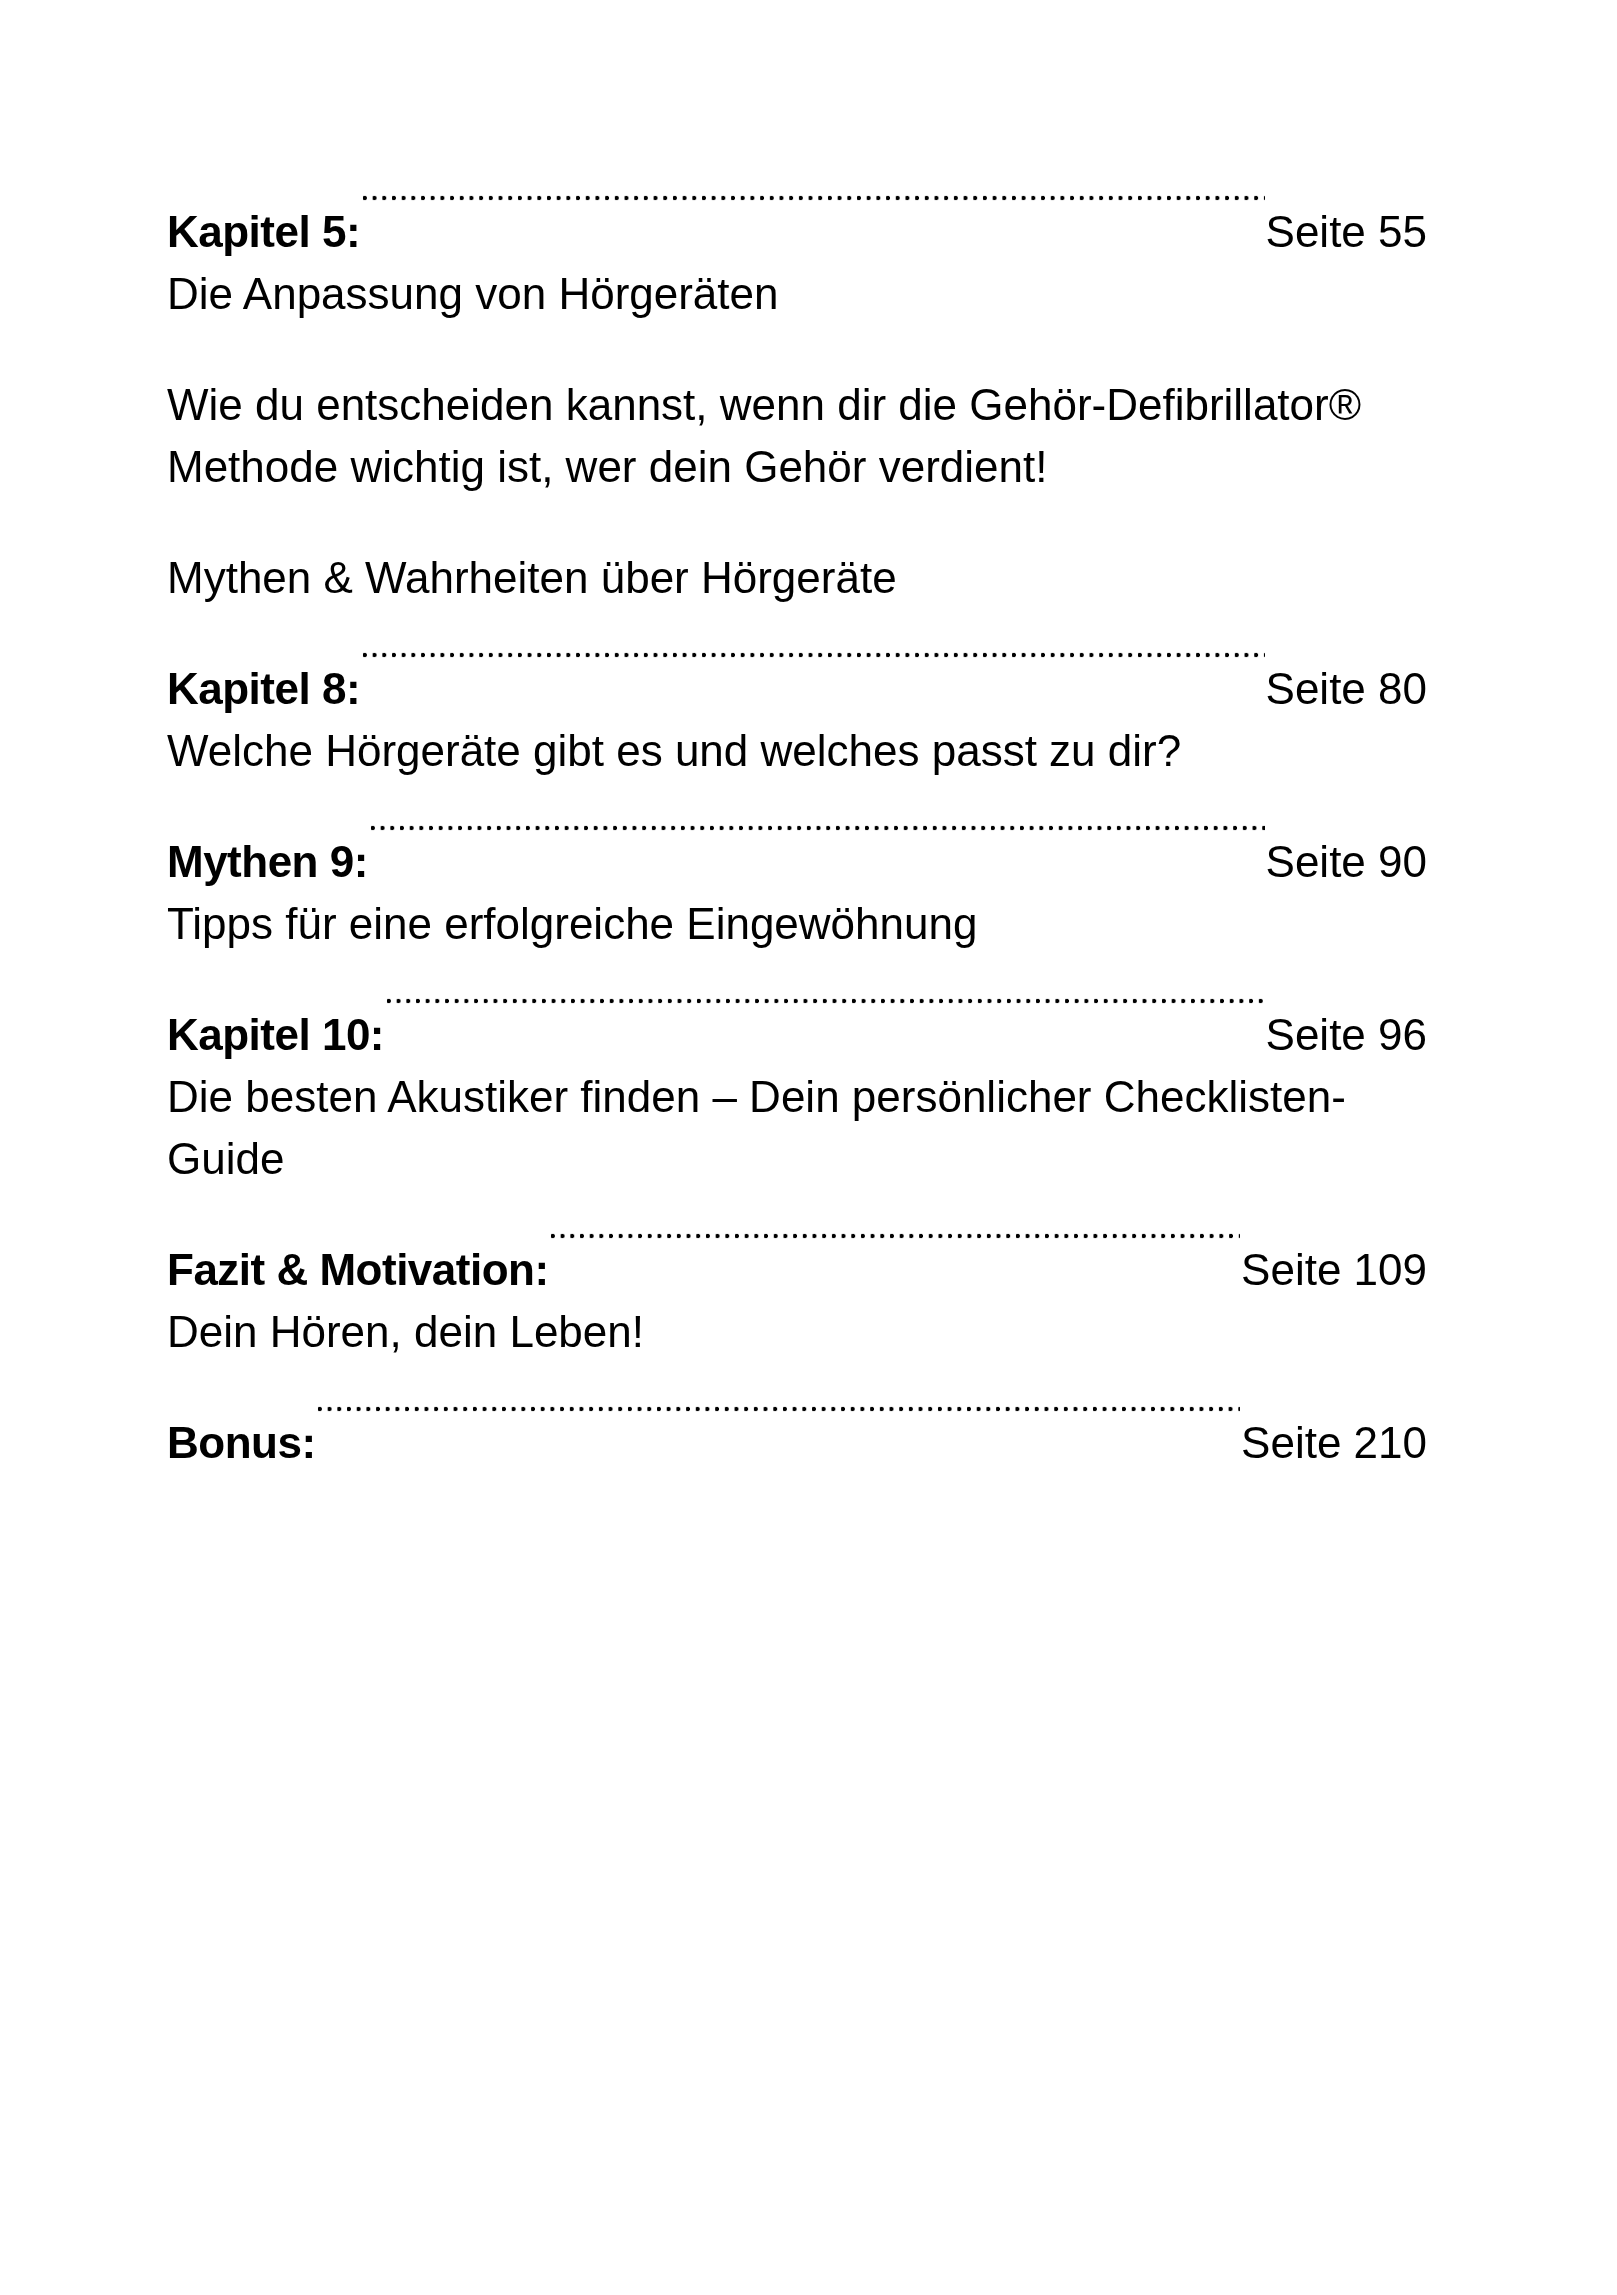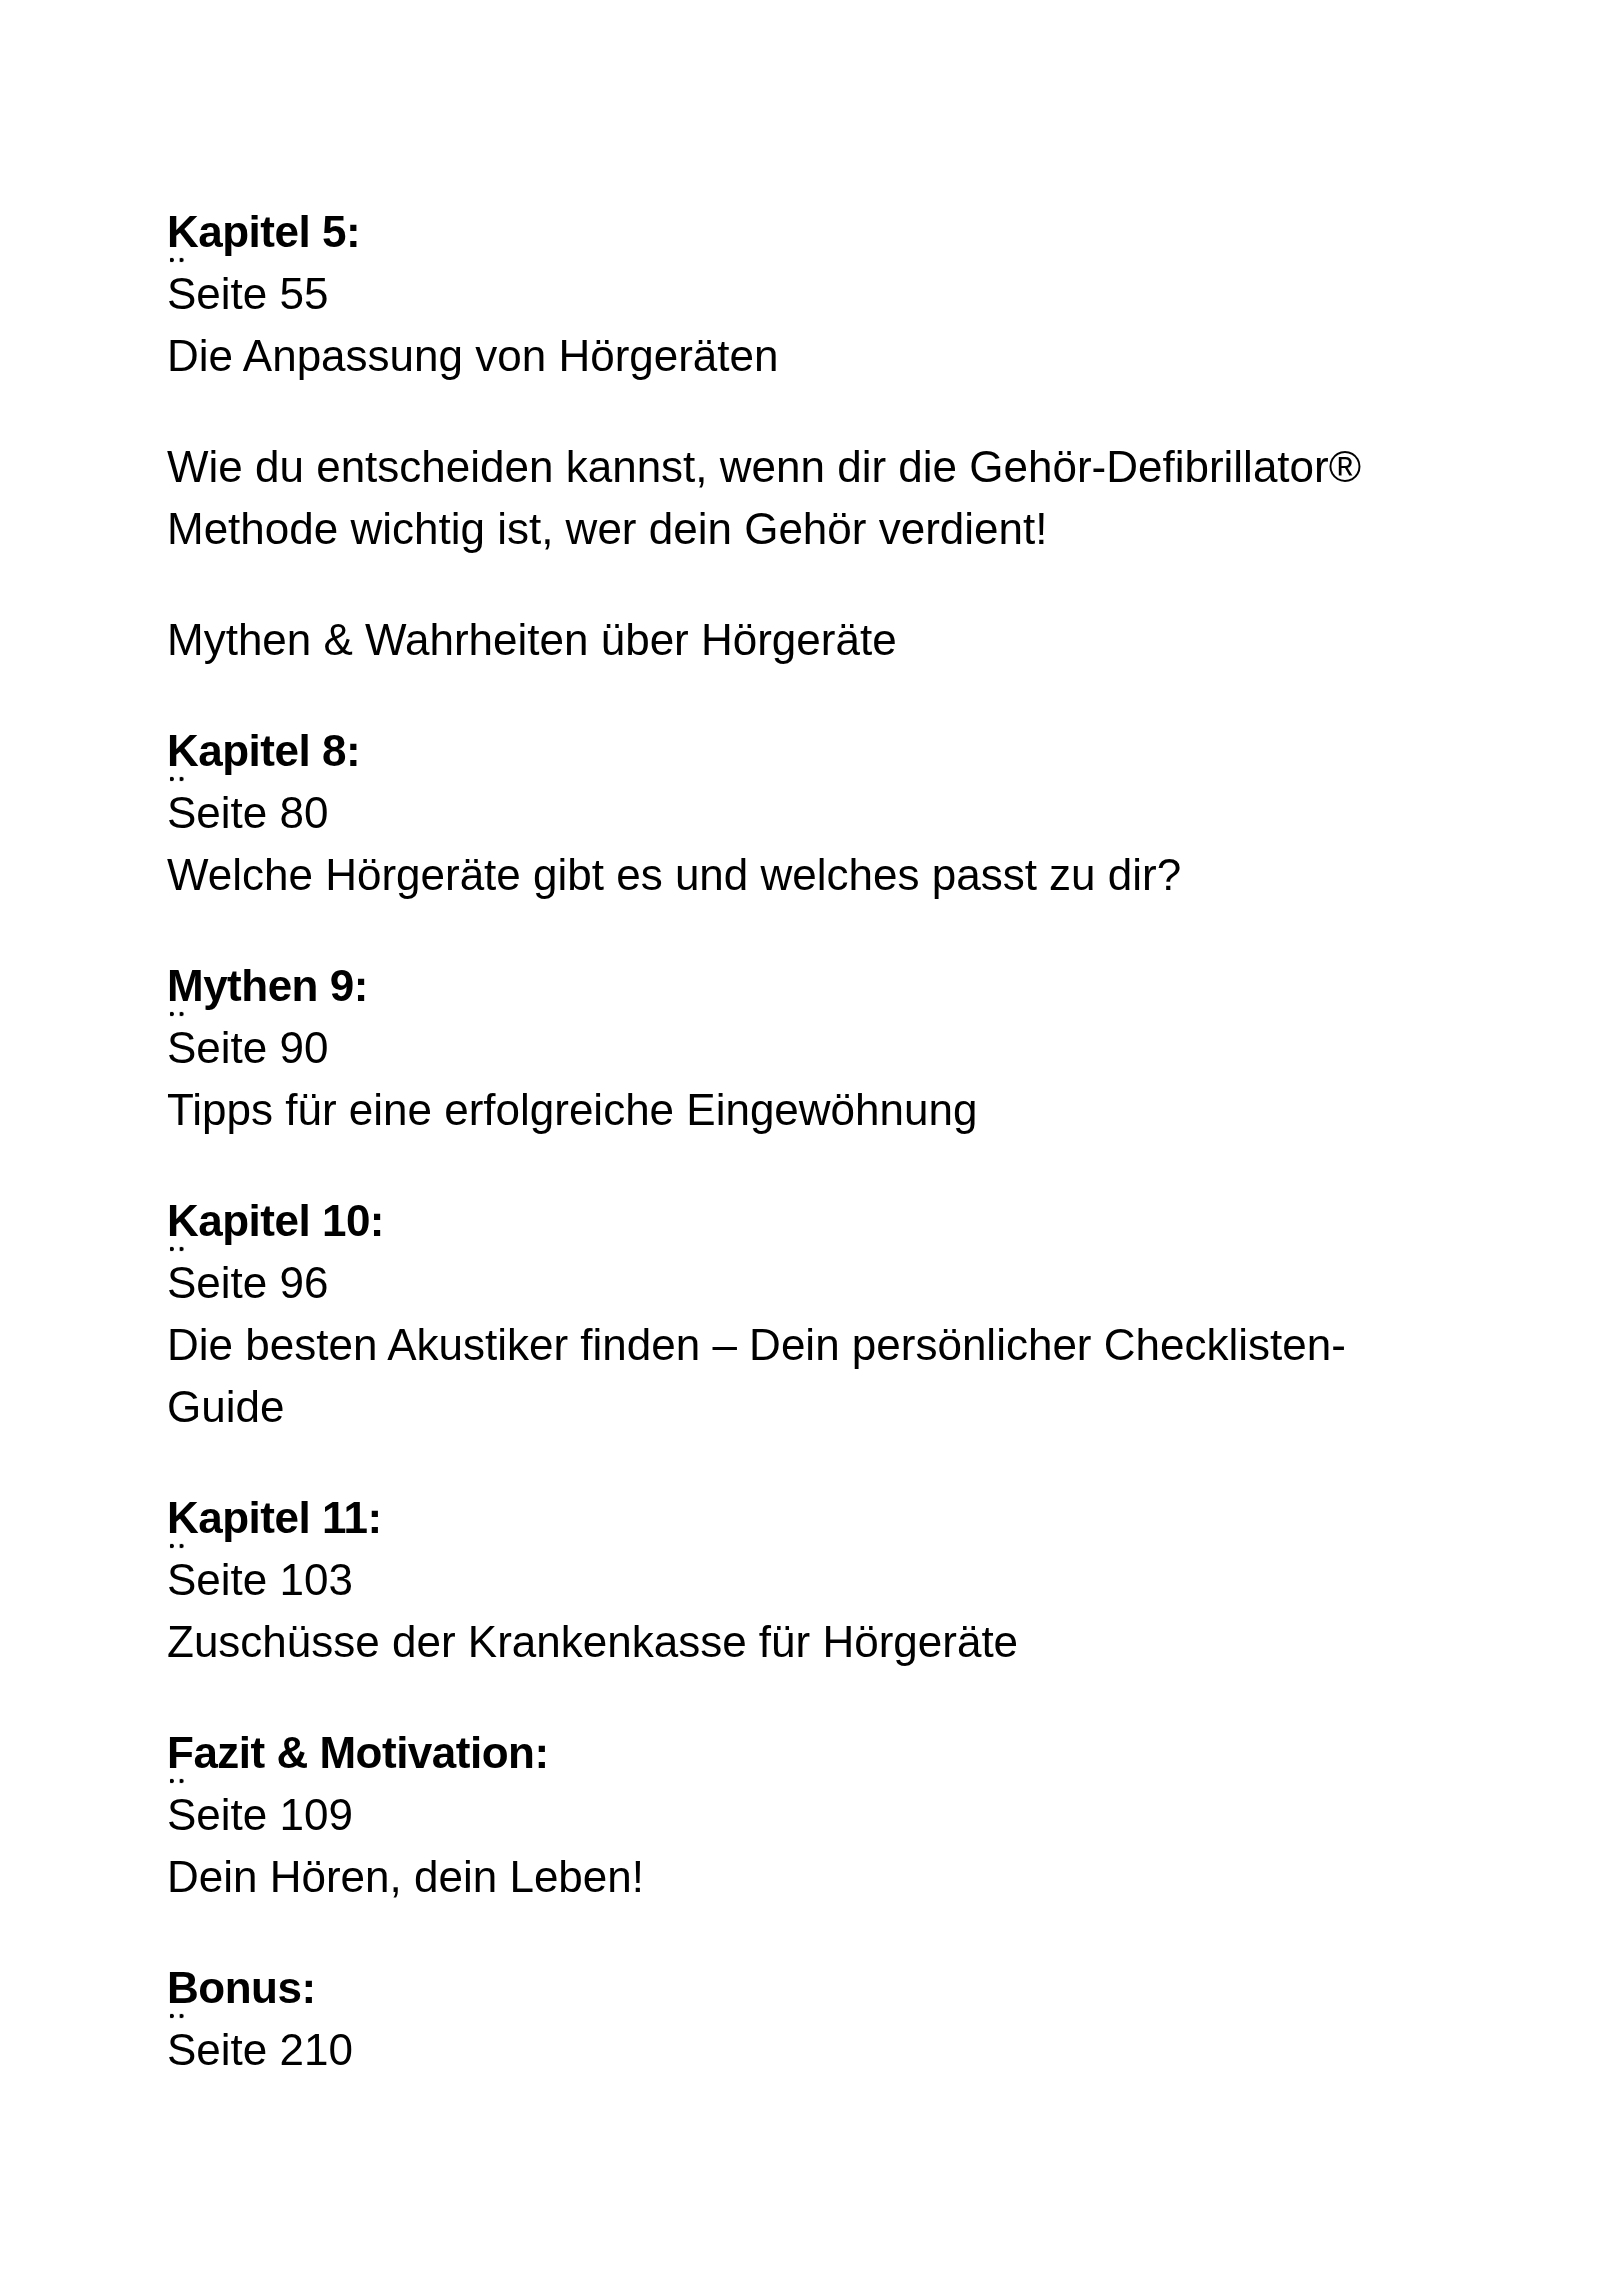--- a/index.html
+++ b/index.html
@@ -21,23 +21,22 @@
     top: 201px;
     width: 1260px;
     font-size: 44px;
     line-height: 62px;
   }
   .entry {
     margin-bottom: 49px;
   }
   .heading-row {
     display: flex;
-    align-items: flex-start;
+    align-items: center;
     font-weight: 700;
-    flex-direction: column;
   }
   .chapter-label {
     white-space: nowrap;
     letter-spacing: -0.5px;
   }
   .leader {
     flex: 1 1 auto;
     min-width: 18.5px;
     height: 0;
     position: relative;
@@ -122,30 +121,20 @@
       <span class="chapter-label">Kapitel 10:</span>
       <span class="leader"></span>
       <span class="page-ref">Seite 96</span>
     </div>
     <div class="subtitle">
           <div class="subtitle-line">Die besten Akustiker finden – Dein persönlicher Checklisten-</div>
           <div class="subtitle-line">Guide</div>
         </div>
   </div>
 
-  <div class="entry">
-    <div class="heading-row">
-      <span class="chapter-label">Kapitel 11:</span>
-      <span class="leader"></span>
-      <span class="page-ref">Seite 103</span>
-    </div>
-    <div class="subtitle">
-          <div class="subtitle-line">Zuschüsse der Krankenkasse für Hörgeräte</div>
-        </div>
-  </div>
 
   <div class="entry">
     <div class="heading-row">
       <span class="chapter-label">Fazit &amp; Motivation:</span>
       <span class="leader"></span>
       <span class="page-ref">Seite 109</span>
     </div>
     <div class="subtitle">
           <div class="subtitle-line">Dein Hören, dein Leben!</div>
         </div>

